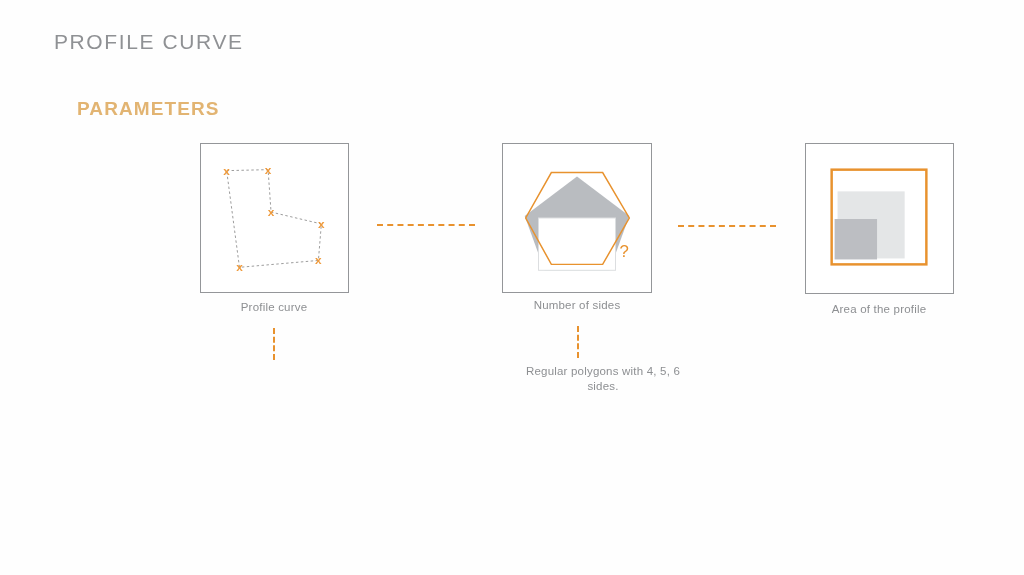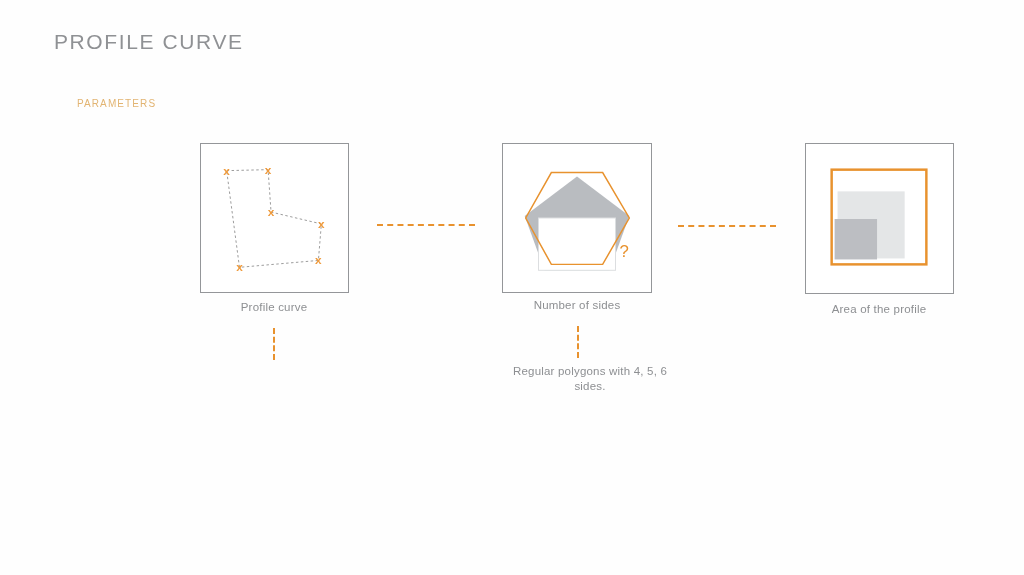--- a/index.html
+++ b/index.html
@@ -31,24 +31,24 @@
     letter-spacing: 1.6px;
     color: #8f9194;
     font-weight: 300;
     white-space: nowrap;
   }
 
   .subtitle {
     position: absolute;
     left: 43px;
     top: 98px;
-    font-size: 10px;
+    font-size: 19px;
     letter-spacing: 1.1px;
     color: #e2b472;
-    font-weight: 400;
+    font-weight: 700;
     white-space: nowrap;
   }
 
   
   .panel {
     position: absolute;
     border: 1px solid #949699;
     background: #ffffff;
     box-sizing: border-box;
   }
@@ -66,21 +66,21 @@
     color: #8d8f92;
     font-weight: 300;
     letter-spacing: 0.2px;
     line-height: 15px;
   }
   #caption-1 { left: 150px; top: 300px; width: 180px; }
   #caption-2 { left: 453px; top: 298px; width: 180px; }
   #caption-3 { left: 755px; top: 302px; width: 180px; }
 
   #note-1 { left: 149px; top: 364px; width: 180px; }
-  #note-2 { left: 466px; top: 364px; width: 180px; }
+  #note-2 { left: 479px; top: 364px; width: 180px; }
 
   
   .connector-h {
     position: absolute;
     height: 0;
     border-top: 2px dashed #e8922e;
   }
   #connector-h-1 { left: 343px; top: 224px; width: 98px; }
   #connector-h-2 { left: 644px; top: 225px; width: 98px; }
 

